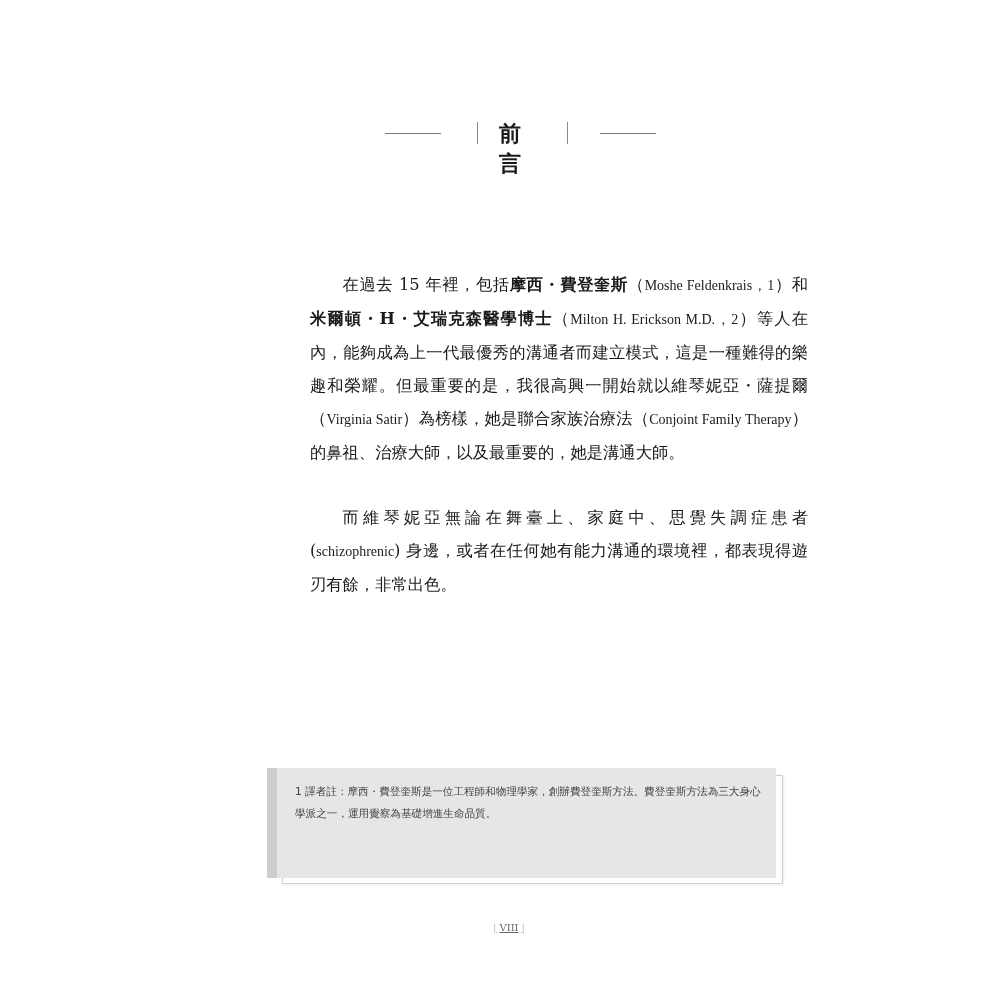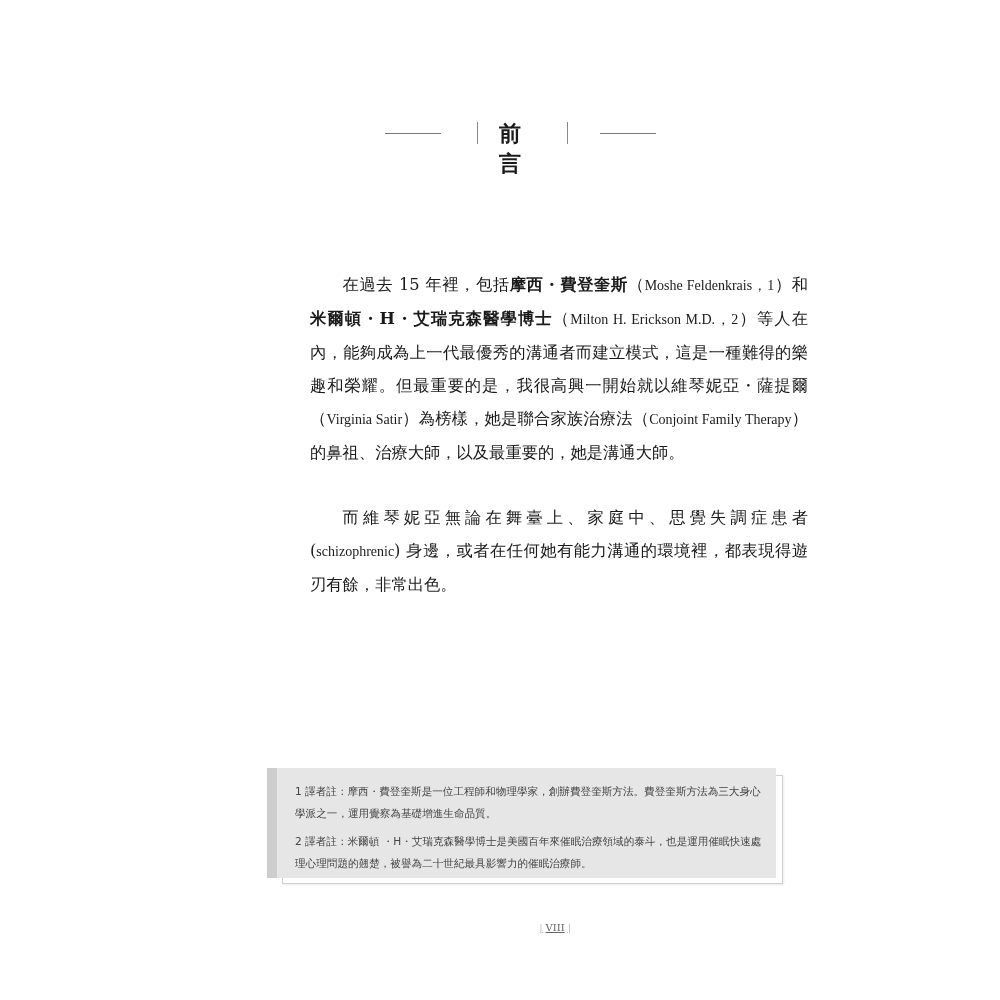--- a/index.html
+++ b/index.html
@@ -26,21 +26,21 @@
   .footnote-frame { position: absolute; left: 282px; top: 775px; width: 499px; height: 107px;
                     border: 1px solid #cfcfcf; background: #fff; box-shadow: 1px 1px 2px rgba(0,0,0,0.08); }
   .footnote-box { position: absolute; left: 267px; top: 768px; width: 509px; height: 110px;
                   background: #e6e6e6; }
   .footnote-box .bar { position: absolute; left: 0; top: 0; width: 10px; height: 100%; background: #cdcdcd; }
   .footnote-box .notes { position: absolute; left: 28px; top: 12px; width: 470px;
                          font-family: "DejaVu Sans", "Liberation Sans", sans-serif;
                          font-size: 10.6px; color: #444; line-height: 22px; }
   .footnote-box .note { margin: 0 0 6px 0; }
 
-  .page-num { position: absolute; top: 922px; left: 524px; width: 50px; text-align: right;
+  .page-num { position: absolute; top: 922px; left: 484px; width: 50px; text-align: center;
               font-size: 10px; color: #666; text-decoration: underline; }
   .page-num .sep { color: #bbb; padding: 0 3px; }
 </style>
 </head>
 <body>
 
 <div class="title-bar">
   <div class="rule left"></div>
   <div class="pipe left"></div>
   <div class="title">前言</div>
@@ -55,19 +55,18 @@
   <p class="para">
     <span>而維琴妮亞無論在舞臺上、家庭中、思覺失調症患者 (</span><span class="latin">schizophrenic</span><span>) 身邊，或者在任何她有能力溝通的環境裡，都表現得遊刃有餘，非常出色。</span>
   </p>
 </div>
 
 <div class="footnote-frame"></div>
 <div class="footnote-box">
   <div class="bar"></div>
   <div class="notes">
     <p class="note">1 譯者註：摩西・費登奎斯是一位工程師和物理學家，創辦費登奎斯方法。費登奎斯方法為三大身心學派之一，運用覺察為基礎增進生命品質。</p>
-    <p class="note">2 譯者註：米爾頓 ・H・艾瑞克森醫學博士是美國百年來催眠治療領域的泰斗，也是運用催眠快速處理心理問題的翹楚，被譽為二十世紀最具影響力的催眠治療師。</p>
   </div>
 </div>
 
 <div class="page-num">
   <span class="sep">|</span><span>VIII</span><span class="sep">|</span>
 </div>
 
 </body></html>

